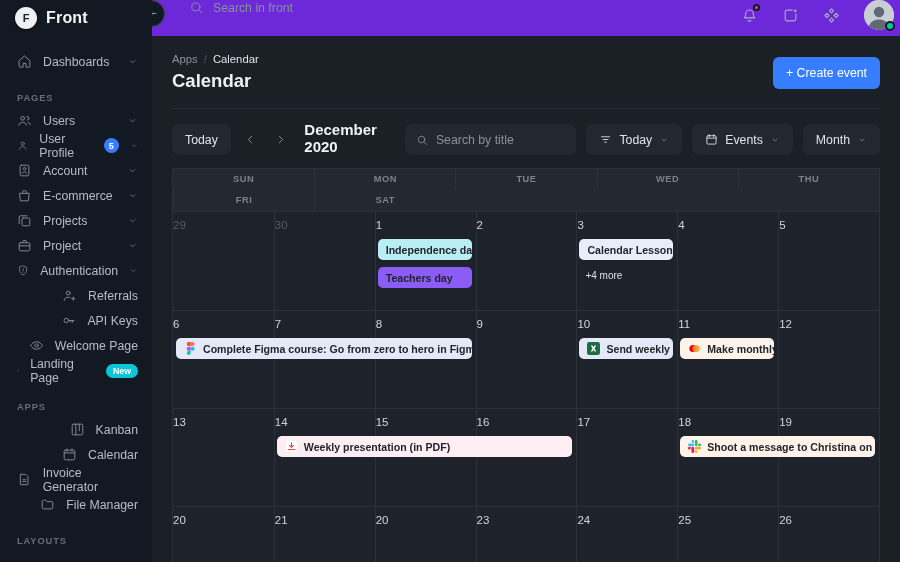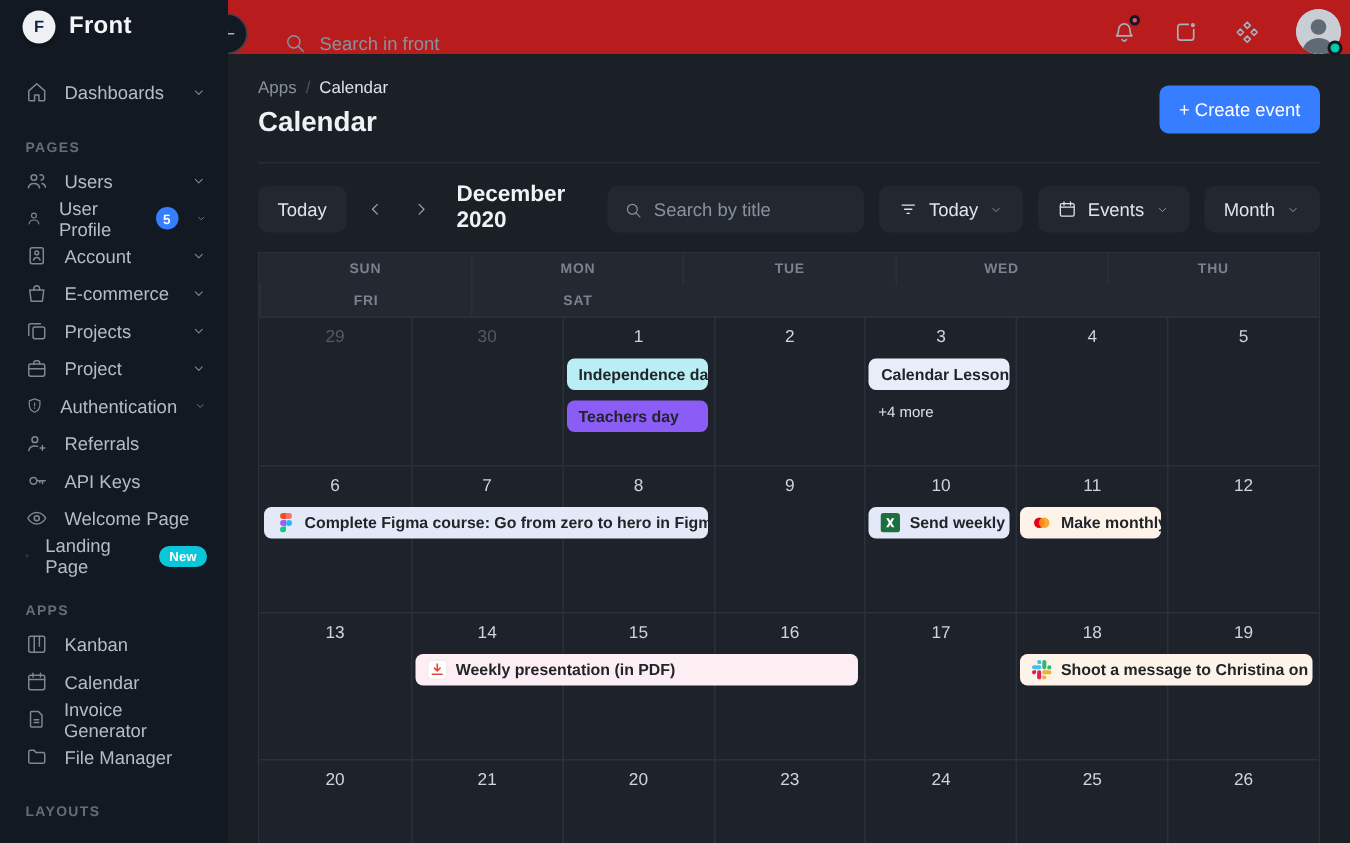--- a/index.html
+++ b/index.html
@@ -6,27 +6,27 @@
   html,body { width:900px; height:562px; background:#10151b; font-family:"Liberation Sans", sans-serif; }
   .screen { position:relative; width:900px; height:562px; overflow:hidden; background:#1b2026; }
 
   
   .sidebar { position:absolute; left:0; top:0; width:152px; height:562px; background:#131922; z-index:3; }
   .logo-row { height:36px; display:flex; align-items:center; gap:9px; padding:0 15px; }
   .logo-mark { width:22px; height:22px; border-radius:50%; background:#eef0f3; color:#13223f; font-size:11px; font-weight:bold; display:flex; align-items:center; justify-content:center; box-shadow:0 1px 3px rgba(0,0,0,.5); }
   .logo-name { color:#f4f6f8; font-size:16px; font-weight:bold; letter-spacing:.2px; }
   .side-nav { padding-top:13px; }
   .side-label { margin-top:14px; padding:5px 17px; font-size:9.3px; font-weight:bold; letter-spacing:.9px; color:#646d78; }
-  .side-item { height:25px; padding:0 14px 0 17px; display:flex; align-items:center; gap:11px; color:#b4bcc6; font-size:12.3px; cursor:pointer; }
+  .side-item { height:25px; padding:0 14px 0 17px; display:flex; align-items:center; gap:11px; color:#b4bcc6; font-size:12.3px; cursor:pointer;justify-content:flex-end; }
   .side-item .ic { color:#7e8792; }
   .side-chevron { margin-left:auto; color:#6a737e; }
   .badge-round { min-width:15px; height:15px; border-radius:50%; font-size:9px; font-weight:bold; color:#fff; display:inline-flex; align-items:center; justify-content:center; margin-left:5px; }
   .badge-pill { padding:2px 7px; border-radius:999px; font-size:8.8px; font-weight:bold; color:#fff; margin-left:21px; }
 
-  .navbar { position:absolute; left:152px; right:0; top:0; height:36px; background:#b91c1c; display:flex; align-items:flex-end; padding-right:6px; z-index:2; }
+  .navbar { position:absolute; left:152px; right:0; top:0; height:36px; background:#6d28d9; display:flex; align-items:flex-start; padding-right:6px; z-index:2; }
   .collapse-btn { width:27px; height:27px; border-radius:50%; border:1px solid #3a414a; background:#131922; color:#aab2bb; display:flex; align-items:center; justify-content:center; margin-left:-14px; cursor:pointer; }
   .nav-search { display:flex; align-items:center; gap:9px; margin-left:24px; color:#87929c; }
   .nav-search input { background:transparent; border:none; outline:none; color:#cfd5db; font-size:12.3px; width:170px; font-family:inherit; }
   .nav-search input::placeholder { color:#87929c; }
   .nav-right { margin-left:auto; display:flex; align-items:center; gap:24px; color:#a7afb9; }
   .icon-btn { position:relative; background:none; border:none; color:#a7afb9; cursor:pointer; display:flex; }
   .notif-dot { position:absolute; top:-3px; right:-2px; width:7px; height:7px; border-radius:50%; border:2px solid #131922; }
   .avatar { position:relative; width:30px; height:30px; border-radius:50%; background:#c9ced4; cursor:pointer; }
   .avatar svg { display:block; width:30px; height:30px; border-radius:50%; }
   .status-dot { position:absolute; right:-1px; bottom:-1px; width:10px; height:10px; border-radius:50%; border:2px solid #131922; }
@@ -53,21 +53,21 @@
 
   
   .cal { margin-top:13px; border:1px solid #2b313a; }
   .cal-head { display:grid; grid-template-columns:repeat(5,1fr); background:#242931; border-bottom:1px solid #2b313a; }
   .dhead { height:21px; line-height:21px; text-align:center; font-size:9.3px; font-weight:bold; letter-spacing:.5px; color:#79828e; border-left:1px solid #2b313a; }
   .dhead:first-child { border-left:none; }
   .cal-week { position:relative; display:grid; grid-template-columns:repeat(7,1fr); height:98px; border-top:1px solid #2b313a; background:#1e232b; }
   .cal-week:first-child { border-top:none; }
   .cal-cell { border-left:1px solid #2b313a; cursor:pointer; }
   .cal-cell:first-child { border-left:none; }
-  .cal-date { margin-top:7px; text-align:center; font-size:11.5px; color:#cfd5dc; }
+  .cal-date { margin-top:7px; font-size:11.5px; color:#cfd5dc; }
   .cal-date.muted { color:#525a64; }
   .cal-event { position:absolute; height:21px; border-radius:5px; display:flex; align-items:center; gap:6px; padding:0 8px; font-size:10.6px; font-weight:bold; color:#21252a; white-space:nowrap; overflow:hidden; cursor:pointer; }
   .cal-event .ic { flex:none; }
   .cal-more { position:absolute; font-size:10px; color:#dbe0e6; cursor:pointer; }
 
   .ic { display:inline-flex; width:15px; height:15px; }
   .ic svg { width:100%; height:100%; display:block; }
   .ic-13 { width:13px; height:13px; } .ic-11 { width:11px; height:11px; }
   .ic-17 { width:17px; height:17px; } .ic-10 { width:10px; height:10px; }
   .ic-14 { width:14px; height:14px; }

